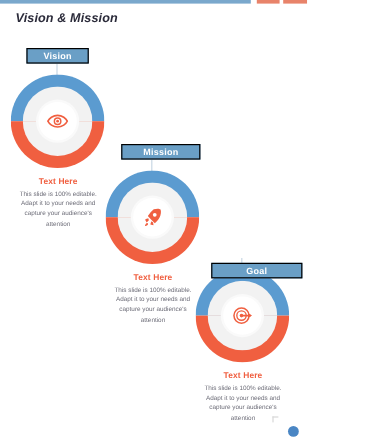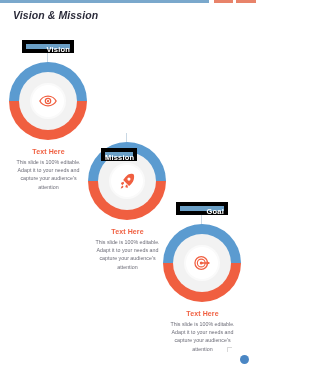--- a/index.html
+++ b/index.html
@@ -52,26 +52,26 @@
     white-space: nowrap;
     font-style: italic;
   }
 
   
   .node-label {
     position: absolute;
     box-sizing: border-box;
     height: 13px;
     background: #6a9fc6;
-    border: 4px solid #000000;
+    border: 1px solid #000000;
     color: #ffffff;
     font-size: 7.5px;
     font-weight: bold;
     line-height: 11px;
-    text-align: right;
+    text-align: center;
     letter-spacing: 0.2px;
     z-index: 5;
   }
   .connector {
     position: absolute;
     width: 1px;
     background: #c9d8e4;
     z-index: 1;
   }
 
@@ -189,21 +189,21 @@
         <circle cx="12" cy="12" r="1.5" fill="#f05f40"></circle>
       </svg>
     </span>
   </div>
 
   <div class="text-block" style="left:14px; top:148px; width:69px;">
     <div class="text-head">Text Here</div>
     <div class="text-body">This slide is 100% editable. Adapt it to your needs and capture your audience's attention</div>
   </div>
 
-  <div class="node-label" style="left:101px; top:120px; width:36px;margin-top:28px;">Mission</div>
+  <div class="node-label" style="left:101px; top:120px; width:66px;">Mission</div>
   <div class="connector" style="left:126px; top:133px; height:11px;"></div>
 
   <div class="donut" style="left:88px; top:142px; width:78px; height:78px;">
     <div class="ring-half-top"></div>
     <div class="ring-half-bot"></div>
   </div>
   <div class="mid-ring" style="left:98px; top:152px; width:58px; height:58px;">
     <div class="mid-half-top"></div>
     <div class="mid-half-bot"></div>
   </div>
@@ -217,21 +217,21 @@
         <path d="M5.0 19.0c-1.0 1.0-1.3 3.0-1.3 3.0s2.0-0.3 3.0-1.3c0.6-0.6 0.6-1.4 0.1-2.0-0.5-0.5-1.3-0.4-1.8 0.3z" fill="#f05f40"></path>
       </svg>
     </span>
   </div>
 
   <div class="text-block" style="left:93px; top:228px; width:69px;">
     <div class="text-head">Text Here</div>
     <div class="text-body">This slide is 100% editable. Adapt it to your needs and capture your audience's attention</div>
   </div>
 
-  <div class="node-label" style="left:176px; top:202px; width:52px;">Goal</div>
+  <div class="node-label" style="left:176px; top:219px; width:76px;">Goal</div>
   <div class="connector" style="left:201px; top:215px; height:11px;"></div>
 
   <div class="donut" style="left:163px; top:224px; width:78px; height:78px;">
     <div class="ring-half-top"></div>
     <div class="ring-half-bot"></div>
   </div>
   <div class="mid-ring" style="left:173px; top:234px; width:58px; height:58px;">
     <div class="mid-half-top"></div>
     <div class="mid-half-bot"></div>
   </div>

